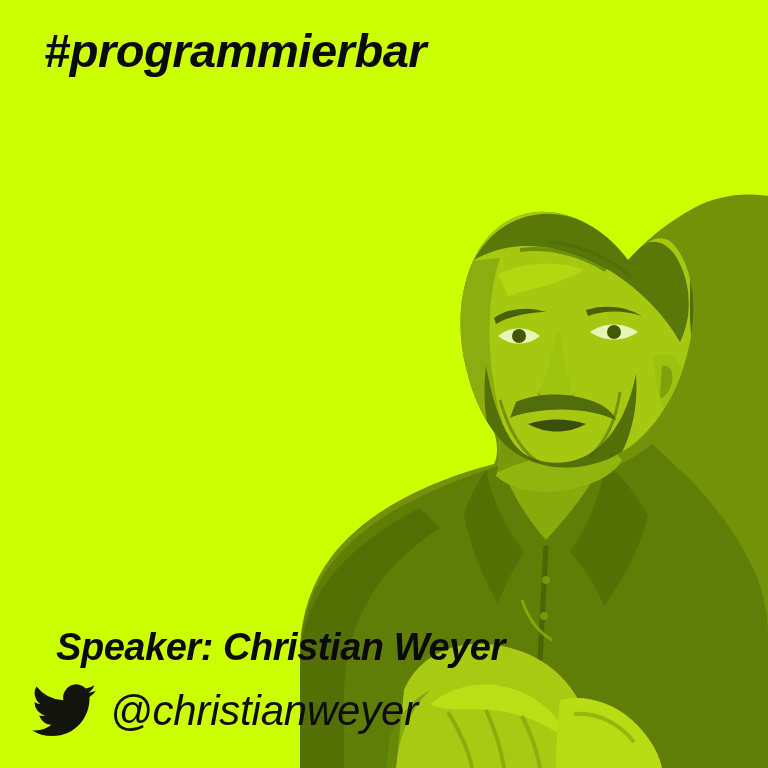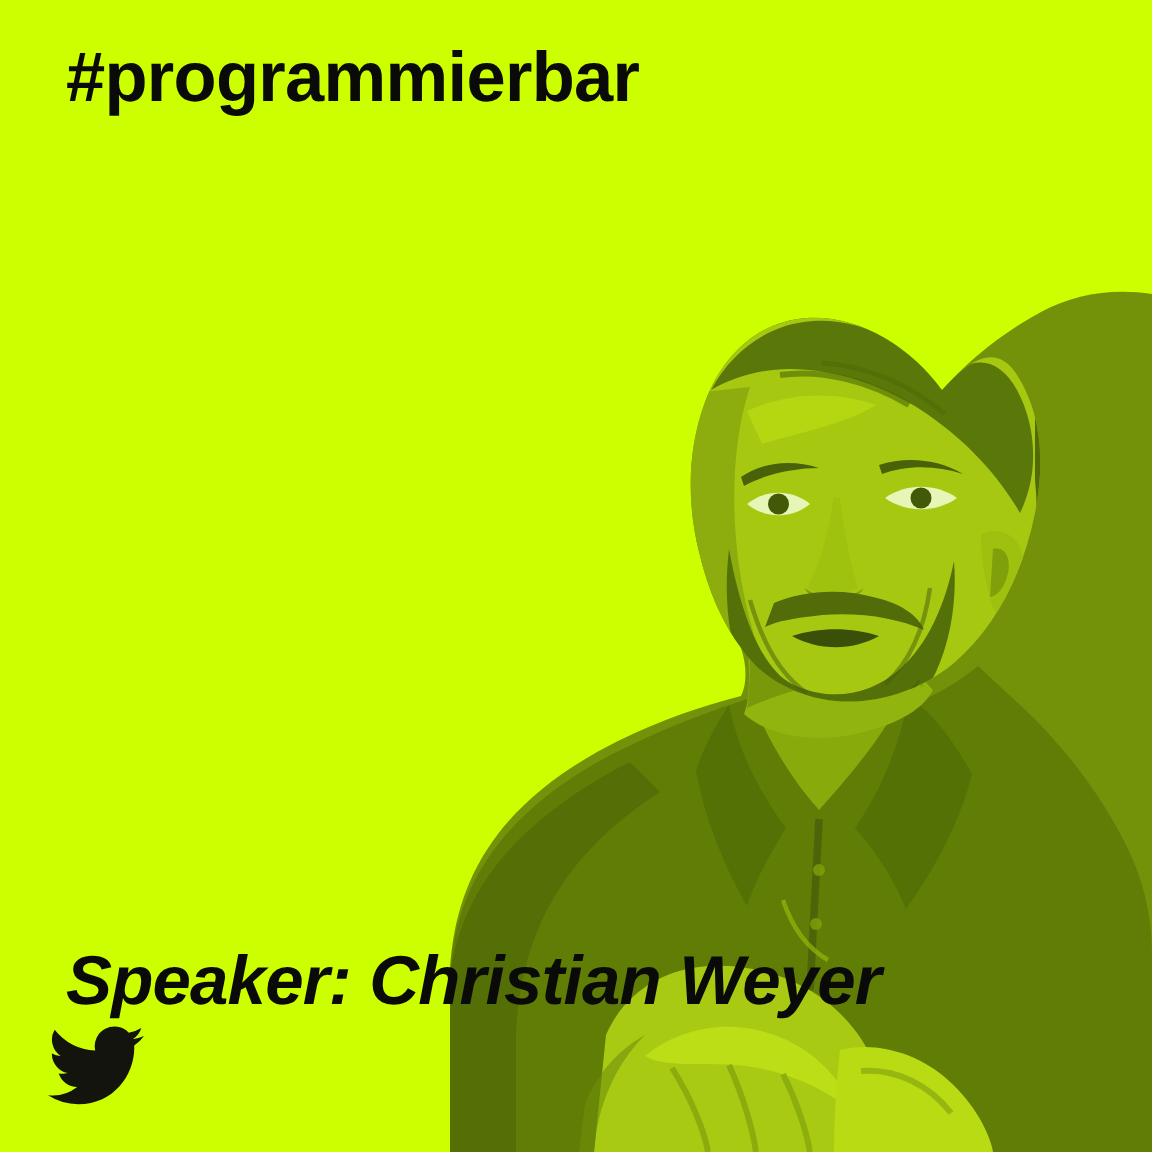--- a/index.html
+++ b/index.html
@@ -33,20 +33,21 @@
     display: block;
   }
 
   
   .hashtag {
     position: absolute;
     left: 44px;
     top: 23px;
     font-size: 47px;
     font-weight: bold;
+    font-style: italic;
     letter-spacing: -0.01em;
     color: #0a0a08;
     white-space: nowrap;
     z-index: 5;
   }
 
   .title-block {
     position: absolute;
     left: 42px;
     top: 106px;
@@ -58,23 +59,23 @@
     font-weight: 800;
     letter-spacing: -0.035em;
     color: #000000;
     white-space: nowrap;
     transform: scaleX(0.93);
     transform-origin: left center;
   }
 
   .speaker {
     position: absolute;
-    left: 44px;
+    left: 56px;
     top: 626px;
-    font-size: 46px;
+    font-size: 38px;
     font-weight: bold;
     font-style: italic;
     letter-spacing: -0.012em;
     color: #0a0a08;
     white-space: nowrap;
     z-index: 5;
   }
 
   .handle-row {
     position: absolute;
@@ -274,15 +275,16 @@
 
   <div class="hashtag">#programmierbar</div>
 
 
   <div class="speaker">Speaker: Christian Weyer</div>
 
   <div class="handle-row">
     <svg class="twitter-icon" viewBox="0 0 24 20" xmlns="http://www.w3.org/2000/svg">
       <path fill="#14140f" d="M24 2.37a9.6 9.6 0 0 1-2.83.79A4.95 4.95 0 0 0 23.34.37a9.87 9.87 0 0 1-3.13 1.21A4.92 4.92 0 0 0 11.8 6.0a13.97 13.97 0 0 1-10.14-5.2 4.92 4.92 0 0 0 1.52 6.57A4.88 4.88 0 0 1 .96 6.76v.06a4.93 4.93 0 0 0 3.95 4.83 4.95 4.95 0 0 1-2.22.08 4.93 4.93 0 0 0 4.6 3.42A9.88 9.88 0 0 1 0 17.2a13.94 13.94 0 0 0 7.55 2.21c9.06 0 14.01-7.5 14.01-14v-.64A10 10 0 0 0 24 2.37z"></path>
     </svg>
+    <span class="handle-text">@christianweyer</span>
   </div>
 
 </div>
 
 </body></html>

